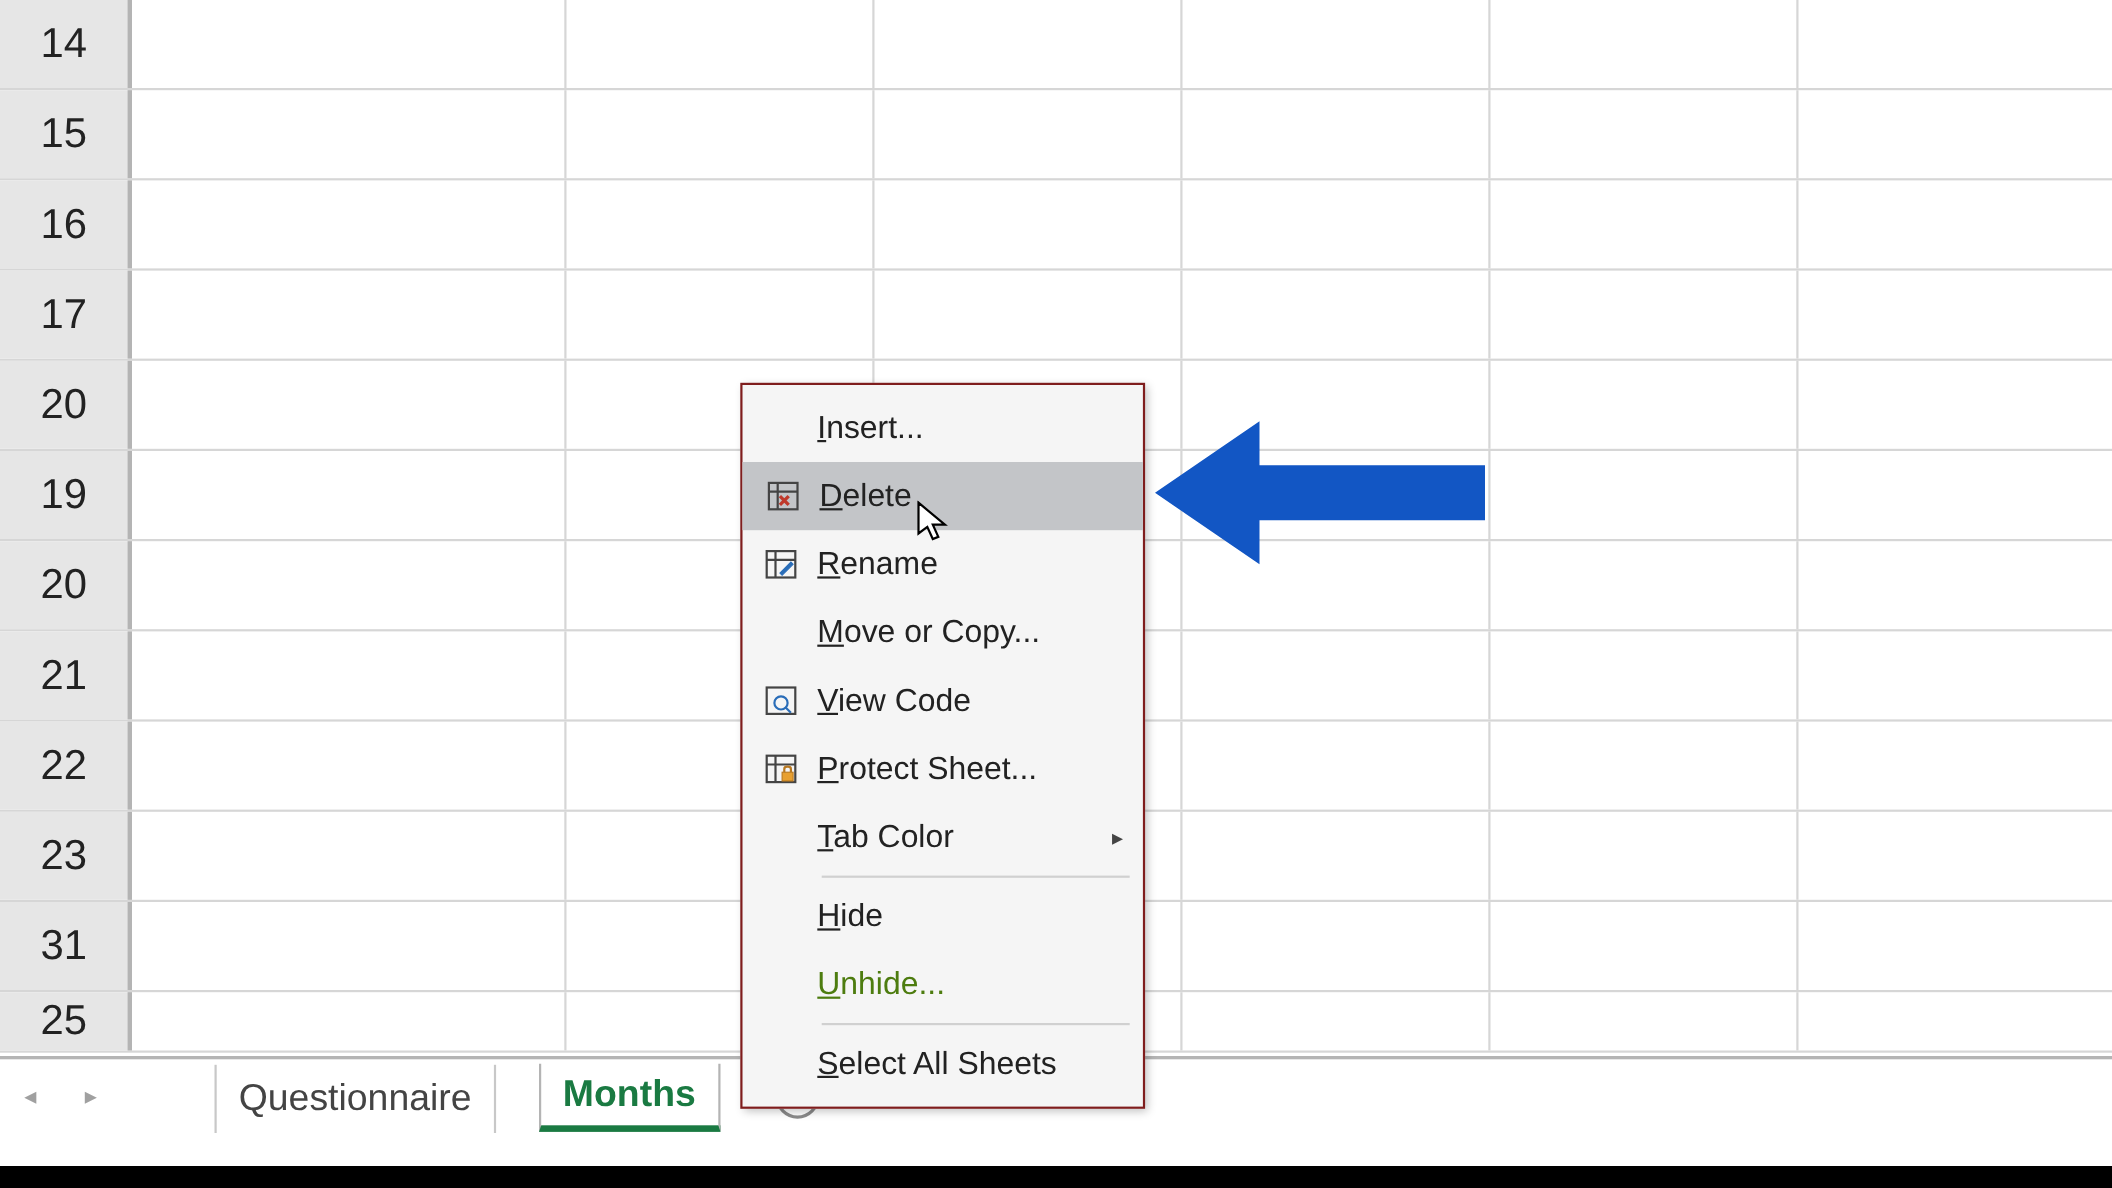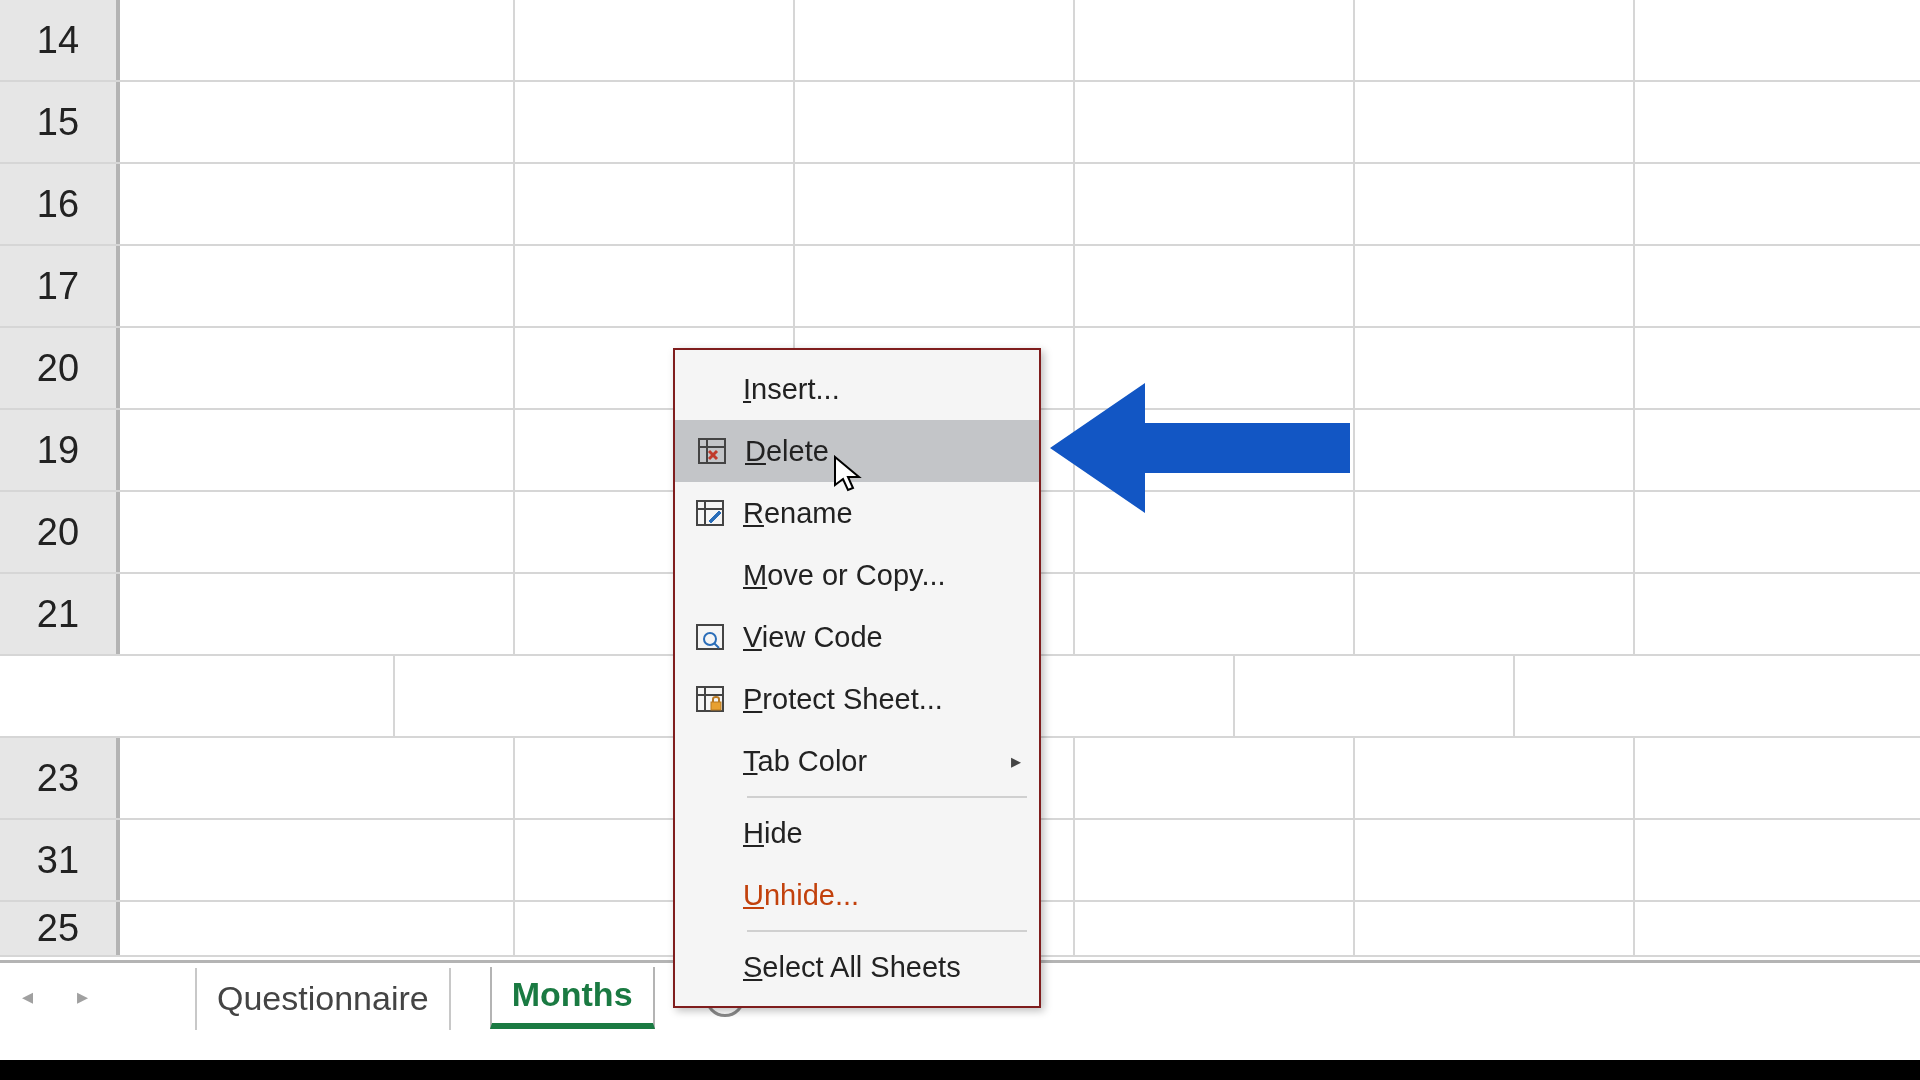--- a/index.html
+++ b/index.html
@@ -145,21 +145,21 @@
       font-size: 29px;
       color: #222;
       cursor: pointer;
       position: relative;
     }
     .menu-item.highlighted {
       background: #c3c5c8;
       padding-left: 12px;
     }
     .menu-item.disabled {
-      color: #c2410c;
+      color: #4d7c0f;
     }
     .menu-icon {
       width: 50px;
       height: 40px;
       display: flex;
       align-items: center;
       justify-content: center;
       margin-right: 8px;
     }
     .menu-label {
@@ -267,20 +267,21 @@
     </div>
     <div class="row">
       <div class="row-header">21</div>
       <div class="cell c1"></div>
       <div class="cell c2"></div>
       <div class="cell c3"></div>
       <div class="cell c4"></div>
       <div class="cell c5"></div>
     </div>
     <div class="row">
+      <div class="row-header">22</div>
       <div class="cell c1"></div>
       <div class="cell c2"></div>
       <div class="cell c3"></div>
       <div class="cell c4"></div>
       <div class="cell c5"></div>
     </div>
     <div class="row">
       <div class="row-header">23</div>
       <div class="cell c1"></div>
       <div class="cell c2"></div>

